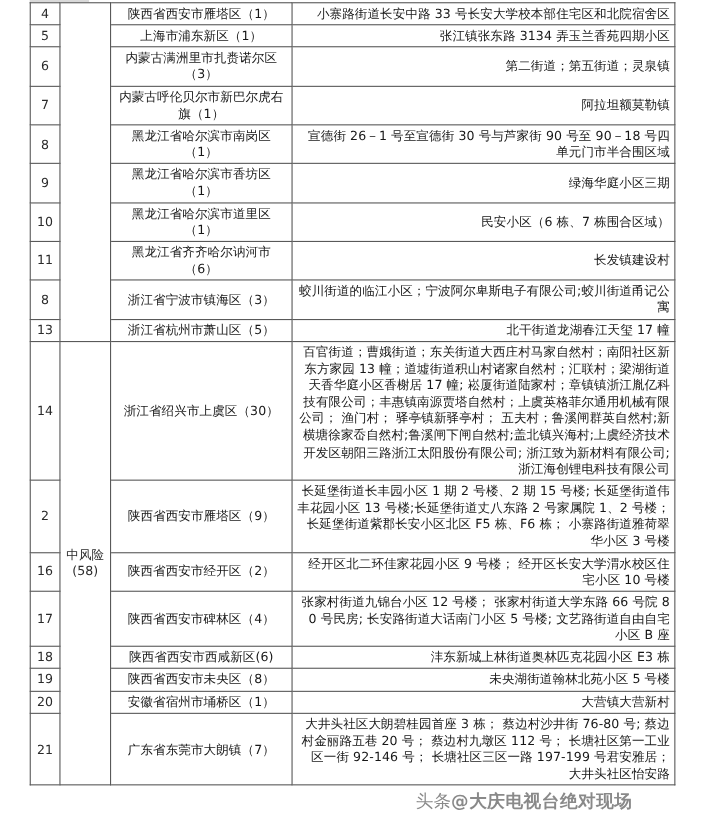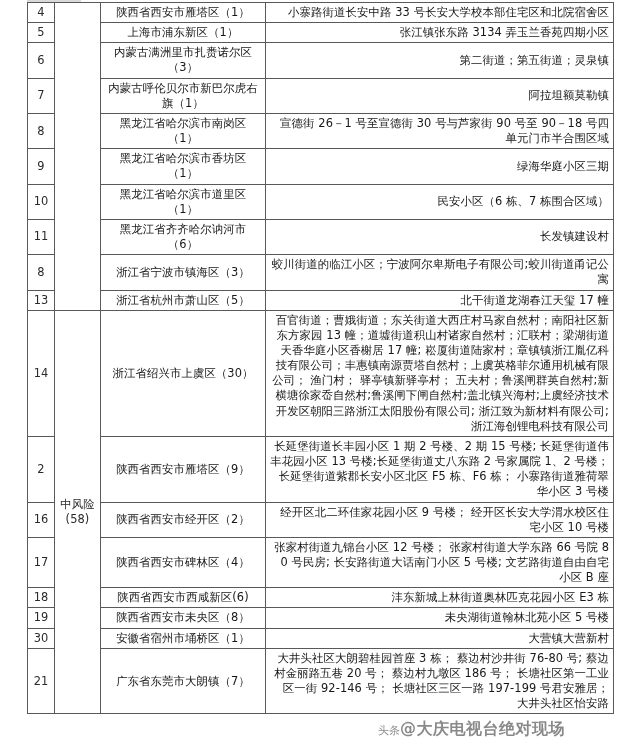--- a/index.html
+++ b/index.html
@@ -103,21 +103,21 @@
     font-size: 16px;
     font-weight: bold;
     line-height: 26px;
     letter-spacing: 0.5px;
     color: rgba(40, 40, 40, 0.55);
     white-space: nowrap;
     pointer-events: none;
     mix-blend-mode: multiply;
   }
   .watermark .wm-small {
-    font-size: 11px;
+    font-size: 16px;
     font-weight: normal;
     letter-spacing: 0;
   }
 </style>
 </head>
 <body>
 
 <div id="sheet">
 
   <div class="scan-artifact"></div>
@@ -226,29 +226,29 @@
         <td class="addr bold">沣东新城上林街道奥林匹克花园小区 E3 栋</td>
       </tr>
 
       <tr>
         <td class="idx">19</td>
         <td class="area bold">陕西省西安市未央区（8）</td>
         <td class="addr bold">未央湖街道翰林北苑小区 5 号楼</td>
       </tr>
 
       <tr>
-        <td class="idx">30</td>
+        <td class="idx">20</td>
         <td class="area">安徽省宿州市埇桥区（1）</td>
         <td class="addr">大营镇大营新村</td>
       </tr>
 
       <tr>
         <td class="idx">21</td>
         <td class="area">广东省东莞市大朗镇（7）</td>
-        <td class="addr">大井头社区大朗碧桂园首座 3 栋； 蔡边村沙井街 76-80 号; 蔡边村金丽路五巷 20 号； 蔡边村九墩区 186 号； 长塘社区第一工业区一街 92-146 号； 长塘社区三区一路 197-199 号君安雅居； 大井头社区怡安路</td>
+        <td class="addr">大井头社区大朗碧桂园首座 3 栋； 蔡边村沙井街 76-80 号; 蔡边村金丽路五巷 20 号； 蔡边村九墩区 112 号； 长塘社区第一工业区一街 92-146 号； 长塘社区三区一路 197-199 号君安雅居； 大井头社区怡安路</td>
       </tr>
 
     </tbody>
   </table>
 
   <div class="watermark">
     <span class="wm-small">头条</span><span>@大庆电视台绝对现场</span>
   </div>
 
 </div>

